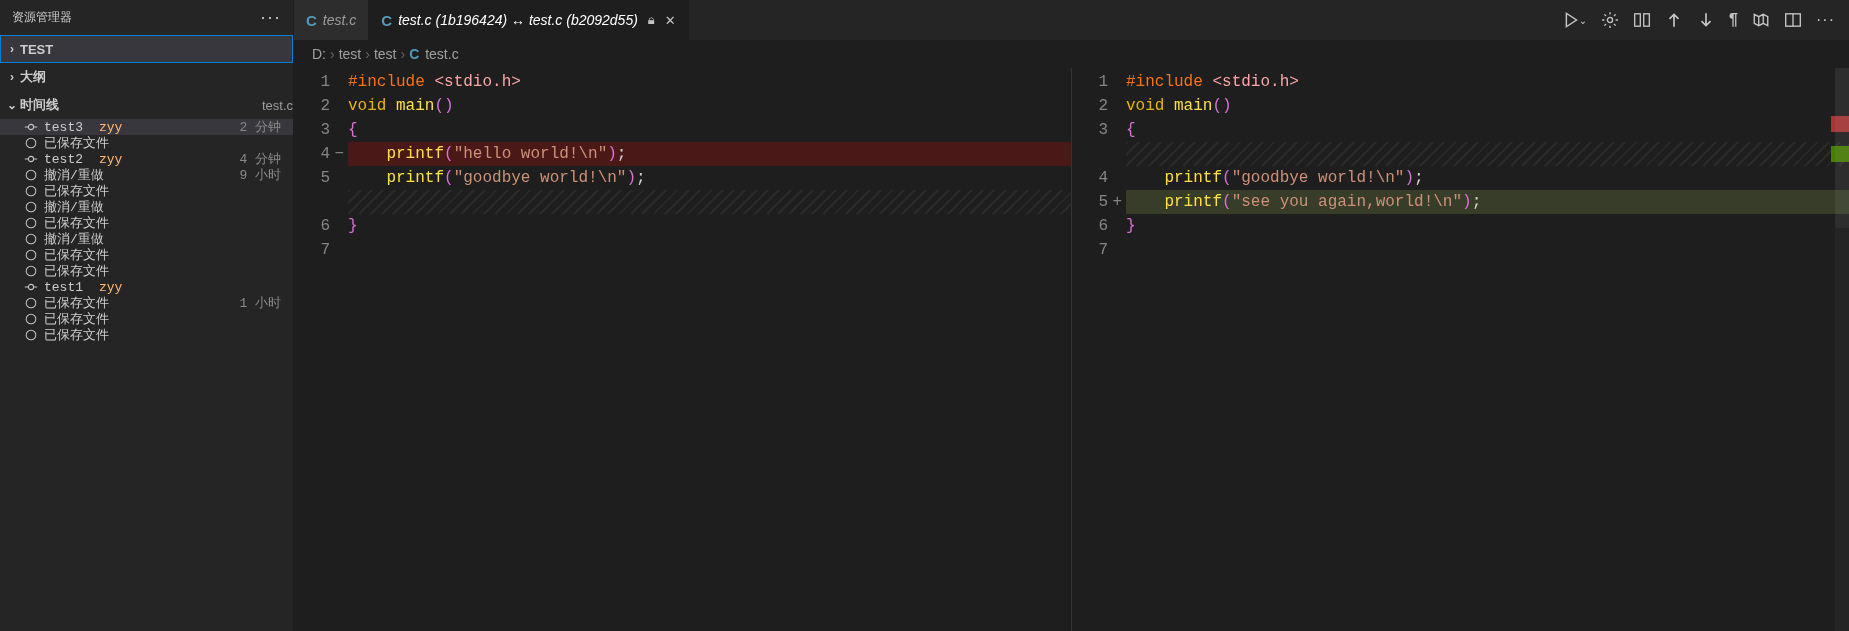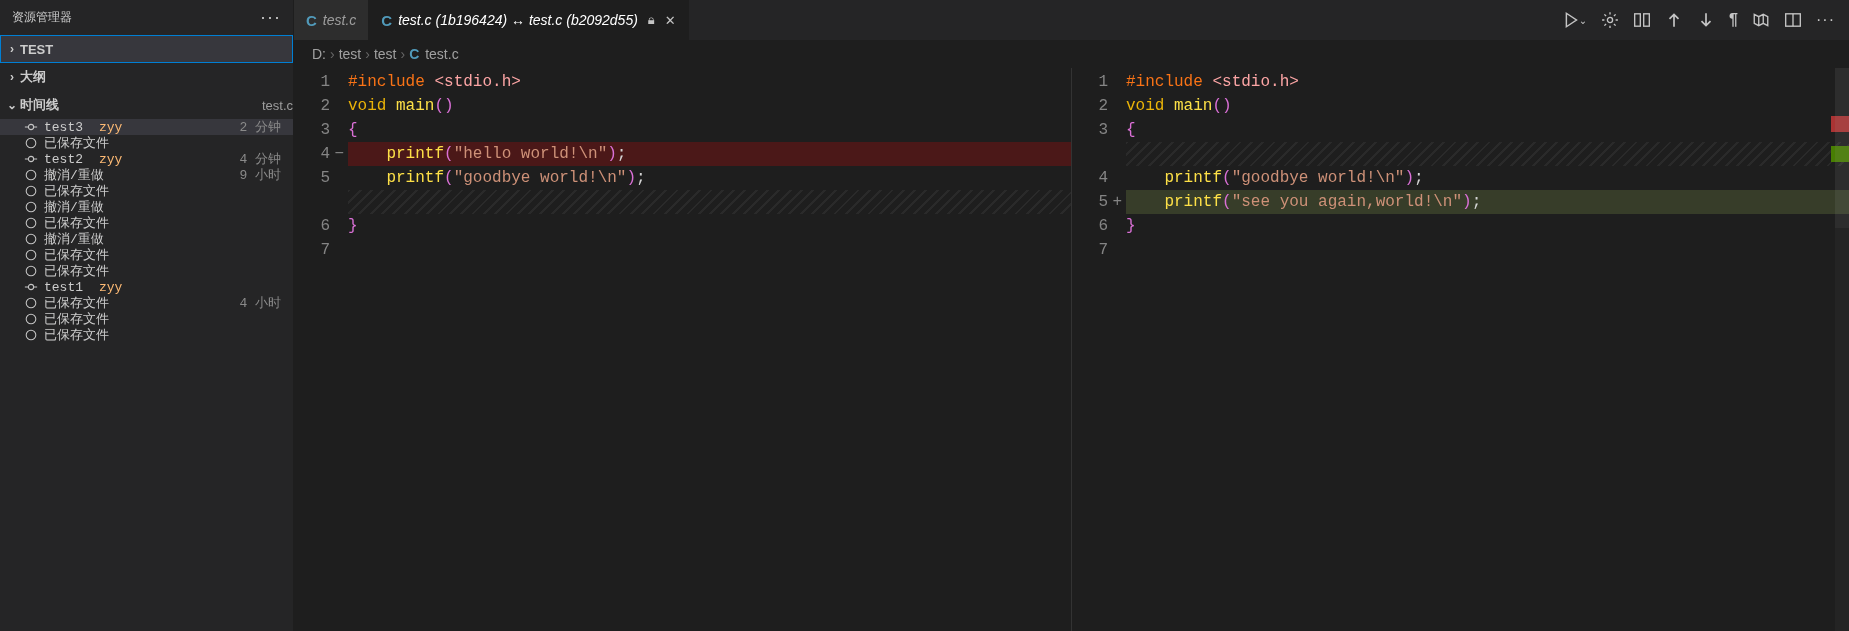--- a/index.html
+++ b/index.html
@@ -271,21 +271,21 @@
         <span class="name">test1</span>
         <span class="auth">zyy</span>
       </div>
       <div class="tl-item">
         <span class="ic">
           <svg viewBox="0 0 16 16" fill="none" stroke="currentColor" stroke-width="1.2">
             <circle cx="8" cy="8" r="5.5"></circle>
           </svg>
         </span>
         <span class="name">已保存文件</span>
-        <span class="time">4 小时</span>
+        <span class="time">1 小时</span>
       </div>
       <div class="tl-item">
         <span class="ic">
           <svg viewBox="0 0 16 16" fill="none" stroke="currentColor" stroke-width="1.2">
             <circle cx="8" cy="8" r="5.5"></circle>
           </svg>
         </span>
         <span class="name">已保存文件</span>
       </div>
       <div class="tl-item">

